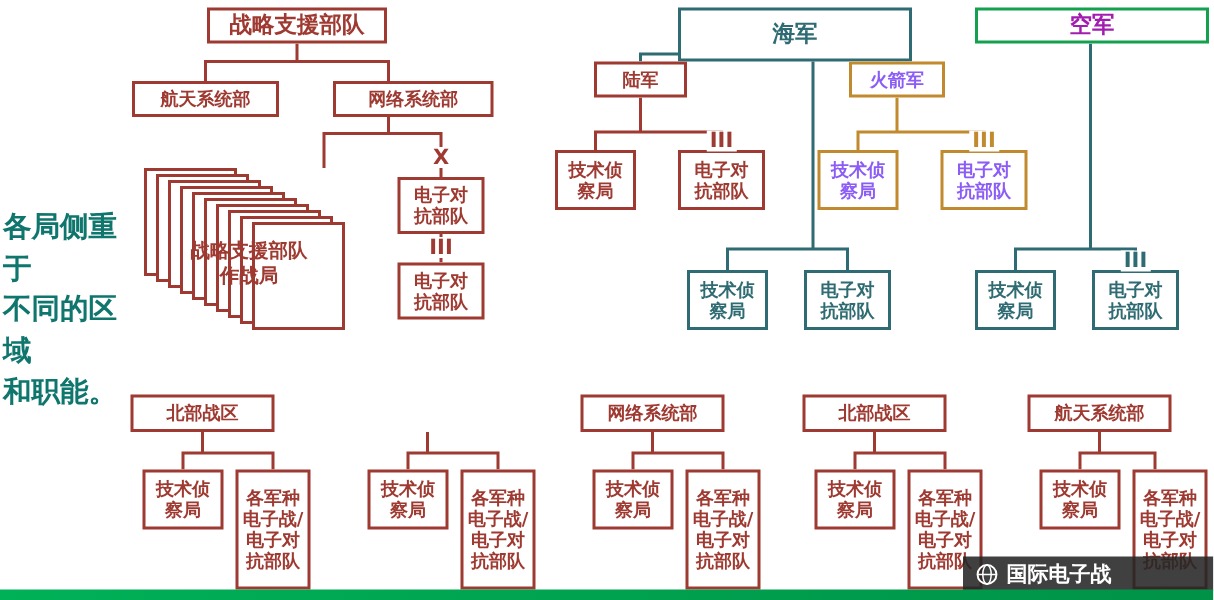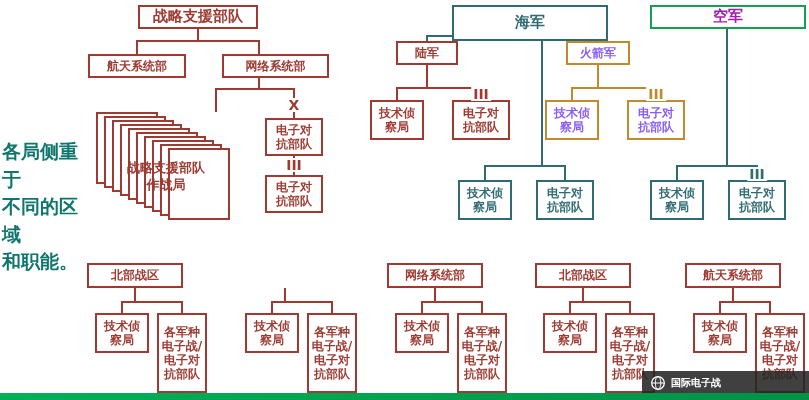--- a/index.html
+++ b/index.html
@@ -21,21 +21,21 @@
   .c-red{color:#9e3a31}.c-teal{color:#2f6b72}.c-orange{color:#c18a2e}
   .stack{position:absolute;left:96px;top:112px;width:145px;height:112px;}
   .card{position:absolute;width:62px;height:72px;border:2px solid #9e3a31;background:#fff;
        box-sizing:border-box;display:block;}
   .stack-label{position:absolute;left:14px;top:48px;width:112px;text-align:center;
        color:#9e3a31;font-weight:bold;font-size:13px;line-height:1.3;white-space:pre-line;z-index:2;}
   .note{position:absolute;left:2px;top:138px;width:86px;color:#0f766e;font-weight:bold;
        font-size:19px;line-height:1.45;white-space:pre-line;}
   .watermark{position:absolute;left:642px;top:371px;width:167px;height:23px;
        background:rgba(38,38,38,0.88);color:#fff;display:flex;align-items:center;gap:5px;
-       padding-left:8px;box-sizing:border-box;font-size:10px;font-weight:bold;z-index:3;}
+       padding-left:8px;box-sizing:border-box;font-size:14px;font-weight:bold;z-index:3;}
   .bottombar{position:absolute;left:0;top:393px;width:809px;height:7px;
        background:linear-gradient(90deg,#00b158,#009247);z-index:3;}
 </style>
 </head>
 <body>
 
 <div id="stage">
 
   <svg class="wires" width="809" height="400">
     <g fill="none" stroke="#9e3a31" stroke-width="2">

